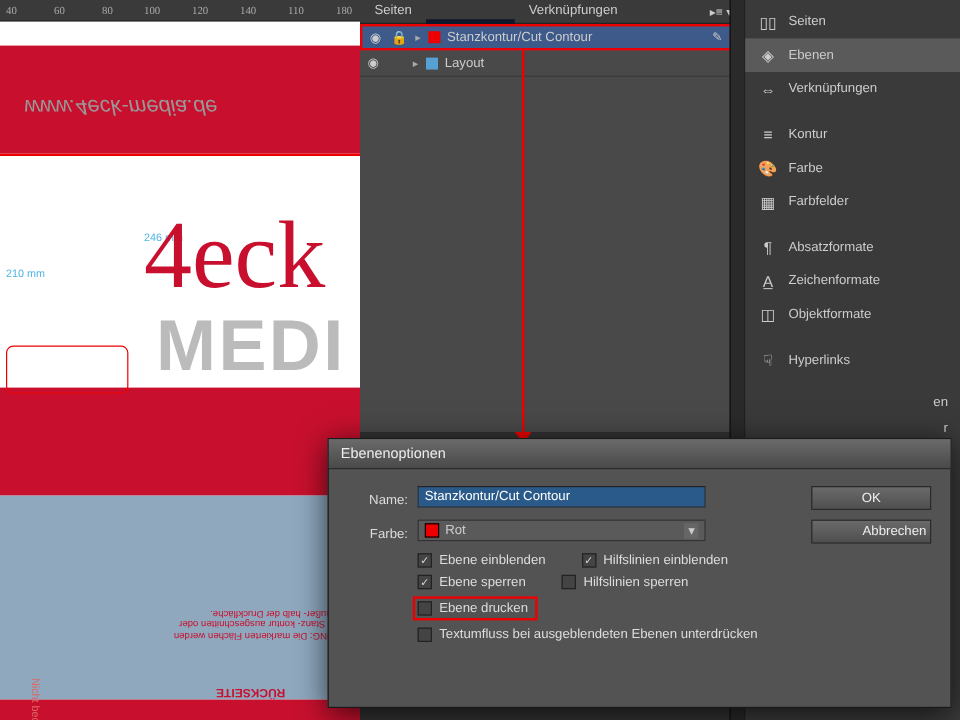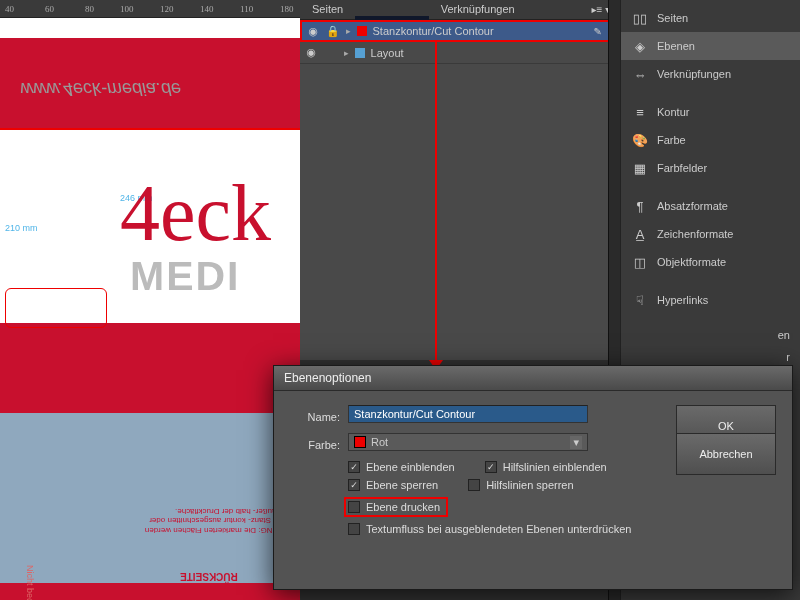--- a/index.html
+++ b/index.html
@@ -7,21 +7,21 @@
 
     
     .ruler { position: absolute; top: 0; left: 0; right: 0; height: 18px; background: #3a3a3a; border-bottom: 1px solid #222; display: flex; font-size: 9px; color: #aaa; }
     .ruler span { position: absolute; top: 4px; font-family: Liberation Serif, serif; }
 
     
     .canvas { position: absolute; top: 18px; left: 0; width: 300px; bottom: 0; background: #fff; overflow: hidden; }
     .doc-red-top { position: absolute; top: 20px; left: 0; right: 0; height: 90px; background: #c8102e; }
     .doc-url { position: absolute; top: 60px; left: 20px; color: #999; font-size: 18px; font-style: italic; transform: scaleY(-1); }
     .doc-logo { position: absolute; top: 150px; left: 120px; font-size: 80px; font-weight: 300; color: #c8102e; font-family: Georgia, serif; }
-    .doc-media { position: absolute; top: 235px; left: 130px; font-size: 41px; font-weight: 700; color: #bbb; letter-spacing: 2px; }
+    .doc-media { position: absolute; top: 235px; left: 130px; font-size: 60px; font-weight: 700; color: #bbb; letter-spacing: 2px; }
     .doc-red-mid { position: absolute; top: 305px; left: 0; right: 0; height: 90px; background: #c8102e; }
     .doc-blue { position: absolute; top: 395px; left: 0; right: 0; height: 170px; background: #8fa8be; }
     .doc-red-bot { position: absolute; top: 565px; left: 0; right: 0; height: 40px; background: #c8102e; }
     .measure { position: absolute; font-size: 9px; color: #50b5e8; }
     .achtung { position: absolute; bottom: 65px; left: 140px; color: #c8102e; font-size: 8px; transform: rotate(180deg); line-height: 1.2; }
     .pink-text { position: absolute; bottom: 30px; left: 30px; color: #d66; font-size: 9px; transform: rotate(90deg); transform-origin: left; }
     .ruck { position: absolute; bottom: 18px; left: 180px; color: #c8102e; font-size: 10px; font-weight: bold; transform: rotate(180deg); }
     .cut-line { position: absolute; border: 1px solid #e00; }
 
     
@@ -55,23 +55,23 @@
     .dialog { position: absolute; top: 365px; left: 273px; width: 520px; height: 225px; background: #535353; border: 1px solid #1a1a1a; box-shadow: 0 5px 25px rgba(0,0,0,0.7); }
     .dlg-title { background: linear-gradient(#6a6a6a, #4a4a4a); padding: 5px 10px; font-size: 12px; color: #eee; border-bottom: 1px solid #2a2a2a; }
     .dlg-body { padding: 14px 16px; position: relative; }
     .dlg-row { display: flex; align-items: flex-end; margin-bottom: 10px; gap: 8px; }
     .dlg-label { width: 50px; text-align: right; color: #ddd; }
     .dlg-input { background: #5a5a5a; border: 1px solid #333; border-top-color: #222; padding: 2px 5px; color: #fff; width: 240px; font-size: 11px; }
     .dlg-input.sel-text { background: #2a5a8a; }
     .dlg-select { background: #5a5a5a; border: 1px solid #333; padding: 2px 5px; width: 240px; display: flex; align-items: center; gap: 5px; font-size: 11px; position: relative; }
     .dlg-select::after { content: "▾"; position: absolute; right: 5px; background: #666; padding: 0 3px; }
     .color-chip { width: 12px; height: 12px; background: #e00; border: 1px solid #000; }
-    .dlg-btn { position: absolute; right: 16px; width: 100px; padding: 14px; background: linear-gradient(#6a6a6a,#4f4f4f); border: 1px solid #2a2a2a; text-align: center; color: #eee; font-size: 11px; cursor: pointer; }
+    .dlg-btn { position: absolute; right: 16px; width: 100px; padding: 3px; background: linear-gradient(#6a6a6a,#4f4f4f); border: 1px solid #2a2a2a; text-align: center; color: #eee; font-size: 11px; cursor: pointer; }
     .dlg-btn.ok { top: 14px; }
-    .dlg-btn.cancel { top: 42px; }
+    .dlg-btn.cancel { top: 42px; text-align: right; }
     .checks { margin-left: 58px; margin-top: 4px; }
     .check-row { display: flex; gap: 30px; margin-bottom: 6px; }
     .check { display: flex; align-items: center; gap: 6px; font-size: 11px; color: #ddd; }
     .cb { width: 12px; height: 12px; background: #444; border: 1px solid #222; display: flex; align-items: center; justify-content: center; font-size: 9px; color: #ddd; }
     .check.hl { border: 2px solid #e00; padding: 2px 6px 2px 2px; margin-left: -4px; }
   </style>
 </head>
 <body>
 
 <div class="ruler">

